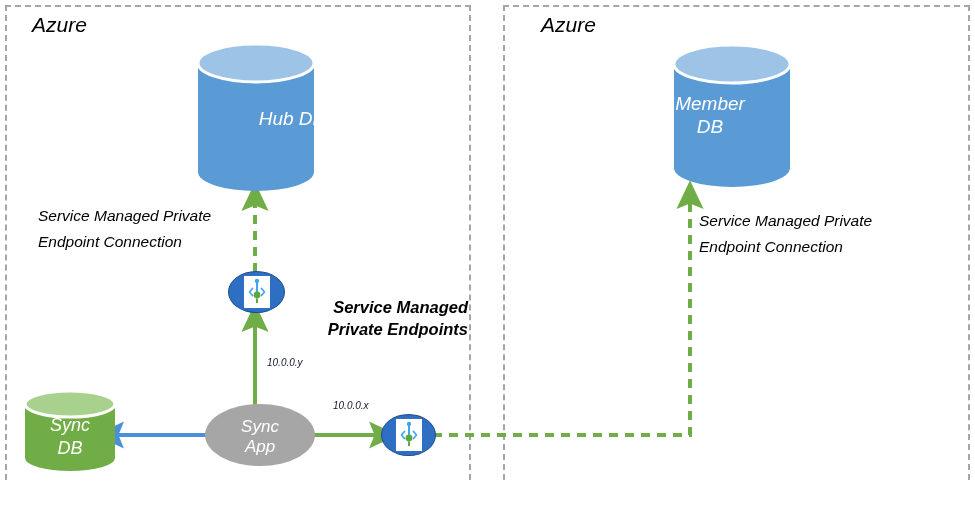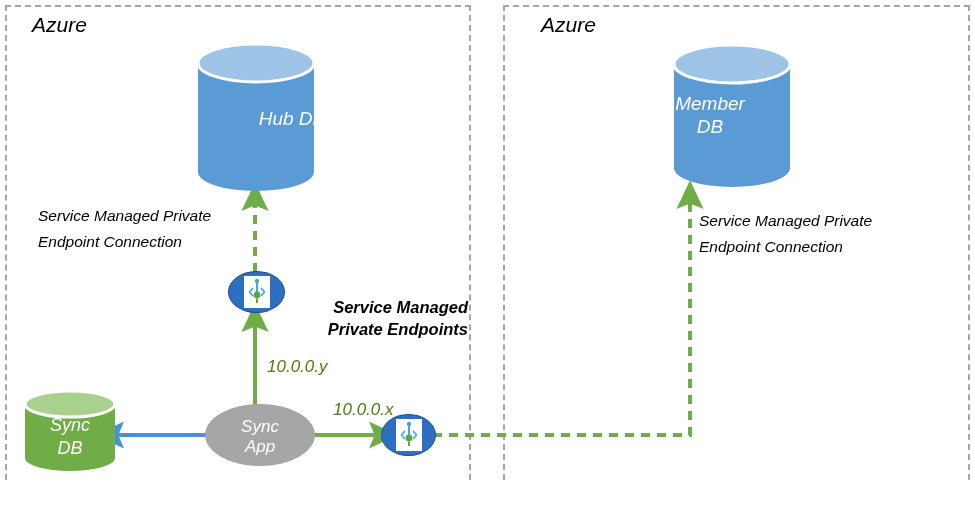--- a/index.html
+++ b/index.html
@@ -87,22 +87,22 @@
     white-space: pre-line;
   }
   .annot.bold {
     font-weight: bold;
     font-size: 16.5px;
     line-height: 22px;
     text-align: right;
   }
   .ip-label {
     position: absolute;
-    font-size: 17px;
-    color: #4d7c0f;
+    font-size: 10px;
+    color: #0f172a;
     font-family: "Liberation Sans", sans-serif;
     white-space: nowrap;
   }
   svg.layer {
     position: absolute;
     left: 0;
     top: 0;
     width: 975px;
     height: 508px;
     pointer-events: none;

